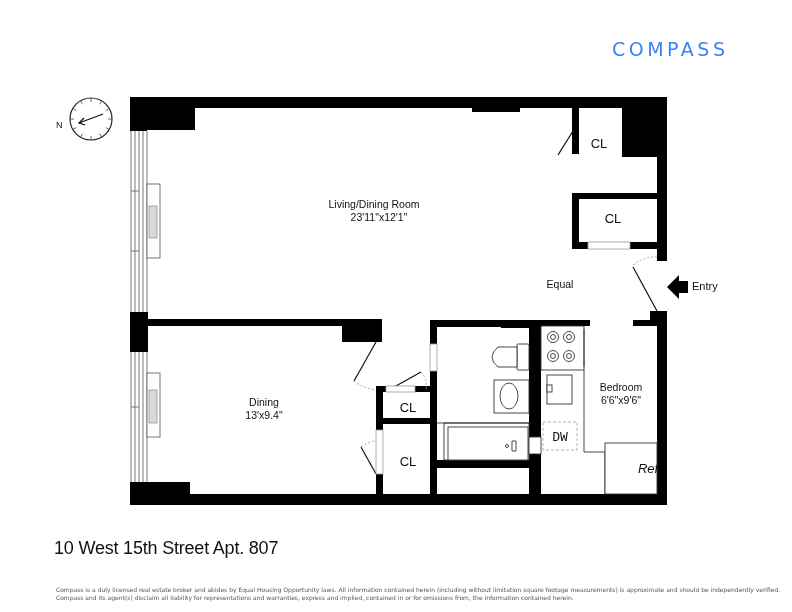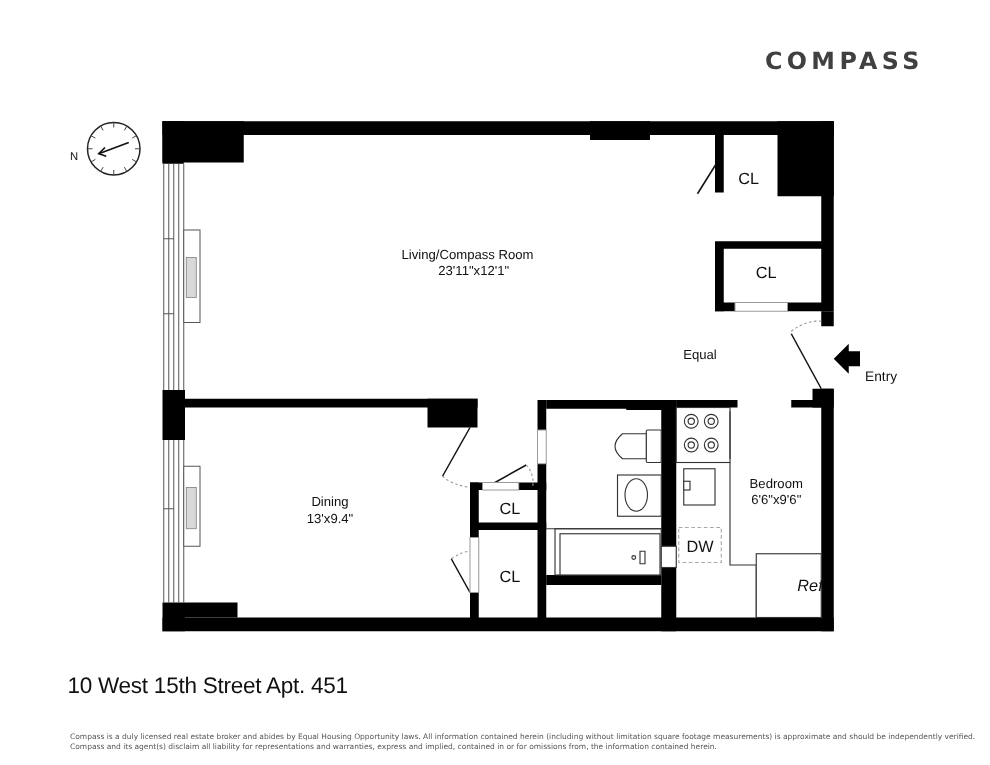--- a/index.html
+++ b/index.html
@@ -1,17 +1,17 @@
 <!DOCTYPE html>
 <html><head>
 <meta charset="utf-8">
 <style>
   html, body { margin: 0; padding: 0; background: #ffffff; }
   body { width: 792px; height: 612px; position: relative; overflow: hidden; font-family: "Liberation Sans", sans-serif; color: #111; }
-  .logo { position: absolute; left: 612px; top: 38px; font-family: "DejaVu Sans", sans-serif; font-size: 19px; letter-spacing: 3.5px; color: #404040; font-weight: 700; }
+  .logo { position: absolute; left: 612px; top: 38px; font-family: "DejaVu Sans", sans-serif; font-size: 19px; letter-spacing: 3.5px; color: #3b82f6; font-weight: 400; }
   .plan { position: absolute; left: 0; top: 0; }
   .room-label { position: absolute; font-size: 10.5px; text-align: center; line-height: 13px; color: #111; white-space: nowrap; transform: translateX(-50%); }
   .fixture-label { position: absolute; font-size: 13px; color: #111; white-space: nowrap; transform: translate(-50%, -50%); }
   .address { position: absolute; left: 54px; top: 538px; font-size: 18px; color: #111; letter-spacing: -0.2px; }
   .disclaimer { position: absolute; left: 56px; top: 586px; font-size: 6px; line-height: 8px; color: #555; font-family: "DejaVu Sans", sans-serif; white-space: nowrap; }
   .entry-label { position: absolute; font-size: 11px; color: #111; }
 </style>
 </head>
 <body>
 
@@ -182,43 +182,43 @@
 
     <rect x="605" y="443" width="52" height="51"></rect>
   </g>
 
   <g>
     <polygon points="667,287 679,275 679,281 688,281 688,293 679,293 679,299" fill="#000"></polygon>
   </g>
 </svg>
 
 <div class="room-label" style="left:374px; top:198px;">
-  <div>Living/Compass Room</div>
+  <div>Living/Dining Room</div>
   <div style="padding-left:10px;">23'11"x12'1"</div>
 </div>
 <div class="room-label" style="left:264px; top:396px;">
   <div>Dining</div>
   <div>13'x9.4"</div>
 </div>
 <div class="room-label" style="left:621px; top:381px;">
   <div>Bedroom</div>
   <div>6'6"x9'6"</div>
 </div>
 <div class="room-label" style="left:560px; top:278px;">
   <div>Equal</div>
 </div>
 
 <div class="fixture-label" style="left:599px; top:143px;">CL</div>
 <div class="fixture-label" style="left:613px; top:218px;">CL</div>
 <div class="fixture-label" style="left:408px; top:407px;">CL</div>
 <div class="fixture-label" style="left:408px; top:461px;">CL</div>
 
-<div class="fixture-label" style="left:560px; top:437px;">DW</div>
+<div class="fixture-label" style="left:560px; top:437px;font-family:Liberation Mono, monospace;">DW</div>
 <div class="fixture-label" style="left:648px; top:468px;font-style:italic;">Ref</div>
 
-<div class="entry-label" style="left:692px; top:280px;margin-top:16px;">Entry</div>
-
-<div class="address">10 West 15th Street Apt. 451</div>
+<div class="entry-label" style="left:692px; top:280px;">Entry</div>
+
+<div class="address">10 West 15th Street Apt. 807</div>
 
 <div class="disclaimer">
   <div>Compass is a duly licensed real estate broker and abides by Equal Housing Opportunity laws.  All information contained herein (including without limitation square footage measurements) is approximate and should be independently verified.</div>
   <div>Compass and its agent(s) disclaim all liability for representations and warranties, express and implied, contained in or for omissions from, the information contained herein.</div>
 </div>
 
 </body></html>

